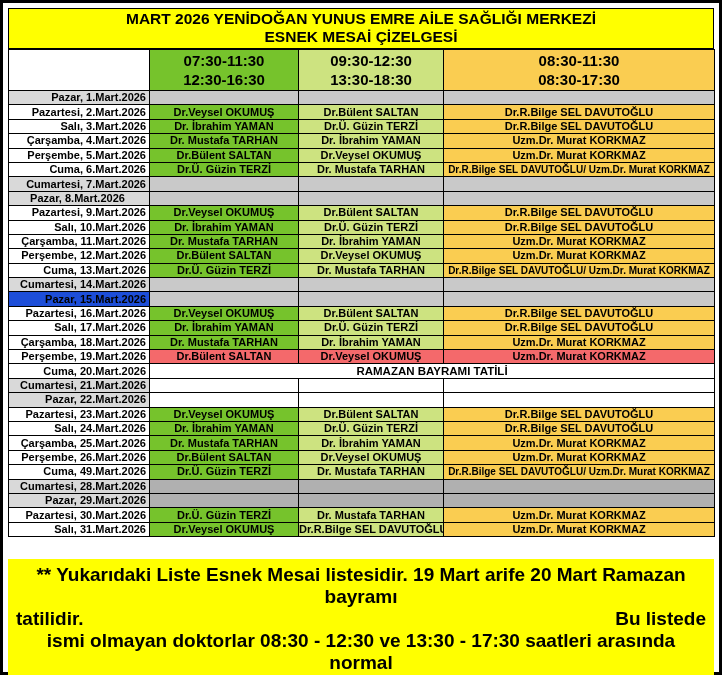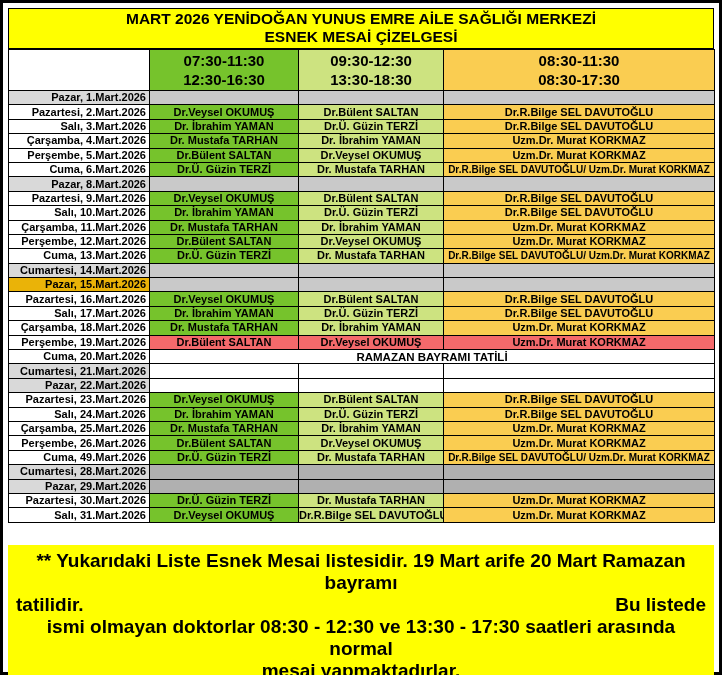--- a/index.html
+++ b/index.html
@@ -144,21 +144,27 @@
           <td class="doc-cell" style="background: rgb(205, 227, 128);">Dr.Veysel OKUMUŞ</td>
           <td class="doc-cell" style="background: rgb(250, 205, 81);">Uzm.Dr. Murat KORKMAZ</td>
         </tr>
         <tr>
           <td class="date-cell">Cuma, 6.Mart.2026</td>
           <td class="doc-cell" style="background: rgb(118, 195, 44);">Dr.Ü. Güzin TERZİ</td>
           <td class="doc-cell" style="background: rgb(205, 227, 128);">Dr. Mustafa TARHAN</td>
           <td class="doc-cell small" style="background: rgb(250, 205, 81);">Dr.R.Bilge SEL DAVUTOĞLU/ Uzm.Dr. Murat KORKMAZ</td>
         </tr>
         <tr>
-          <td class="date-cell" style="background: rgb(217, 217, 217);">Pazar, 8.Mart.2026</td>
+          <td class="date-cell" style="background: rgb(217, 217, 217);">Cumartesi, 7.Mart.2026</td>
+          <td class="doc-cell" style="background: rgb(201, 201, 201);"></td>
+          <td class="doc-cell" style="background: rgb(201, 201, 201);"></td>
+          <td class="doc-cell" style="background: rgb(201, 201, 201);"></td>
+        </tr>
+        <tr>
+          <td class="date-cell" style="background: rgb(217, 217, 217); text-align: center;">Pazar, 8.Mart.2026</td>
           <td class="doc-cell" style="background: rgb(201, 201, 201);"></td>
           <td class="doc-cell" style="background: rgb(201, 201, 201);"></td>
           <td class="doc-cell" style="background: rgb(201, 201, 201);"></td>
         </tr>
         <tr>
           <td class="date-cell">Pazartesi, 9.Mart.2026</td>
           <td class="doc-cell" style="background: rgb(118, 195, 44);">Dr.Veysel OKUMUŞ</td>
           <td class="doc-cell" style="background: rgb(205, 227, 128);">Dr.Bülent SALTAN</td>
           <td class="doc-cell" style="background: rgb(250, 205, 81);">Dr.R.Bilge SEL DAVUTOĞLU</td>
         </tr>
@@ -186,21 +192,21 @@
           <td class="doc-cell" style="background: rgb(205, 227, 128);">Dr. Mustafa TARHAN</td>
           <td class="doc-cell small" style="background: rgb(250, 205, 81);">Dr.R.Bilge SEL DAVUTOĞLU/ Uzm.Dr. Murat KORKMAZ</td>
         </tr>
         <tr>
           <td class="date-cell" style="background: rgb(217, 217, 217);">Cumartesi, 14.Mart.2026</td>
           <td class="doc-cell" style="background: rgb(201, 201, 201);"></td>
           <td class="doc-cell" style="background: rgb(201, 201, 201);"></td>
           <td class="doc-cell" style="background: rgb(201, 201, 201);"></td>
         </tr>
         <tr>
-          <td class="date-cell" style="background: #eab308;">Pazar, 15.Mart.2026</td>
+          <td class="date-cell" style="background: #1d4ed8;">Pazar, 15.Mart.2026</td>
           <td class="doc-cell" style="background: rgb(201, 201, 201);"></td>
           <td class="doc-cell" style="background: rgb(201, 201, 201);"></td>
           <td class="doc-cell" style="background: rgb(201, 201, 201);"></td>
         </tr>
         <tr>
           <td class="date-cell">Pazartesi, 16.Mart.2026</td>
           <td class="doc-cell" style="background: rgb(118, 195, 44);">Dr.Veysel OKUMUŞ</td>
           <td class="doc-cell" style="background: rgb(205, 227, 128);">Dr.Bülent SALTAN</td>
           <td class="doc-cell" style="background: rgb(250, 205, 81);">Dr.R.Bilge SEL DAVUTOĞLU</td>
         </tr>

